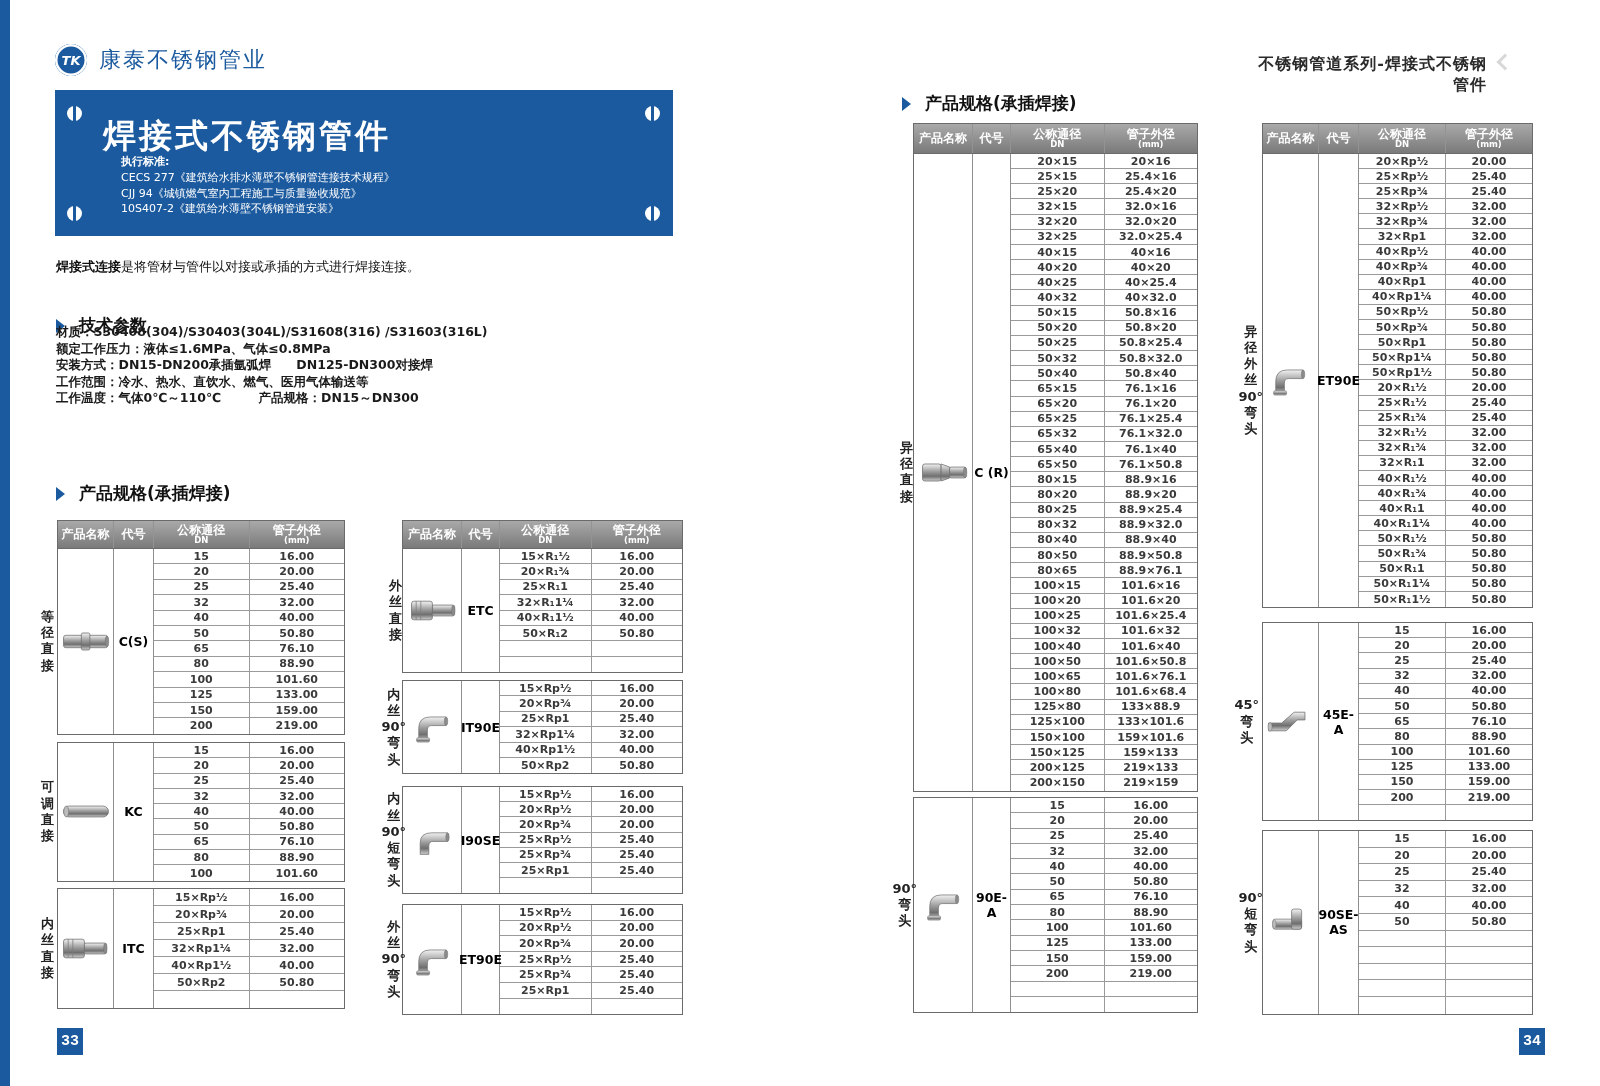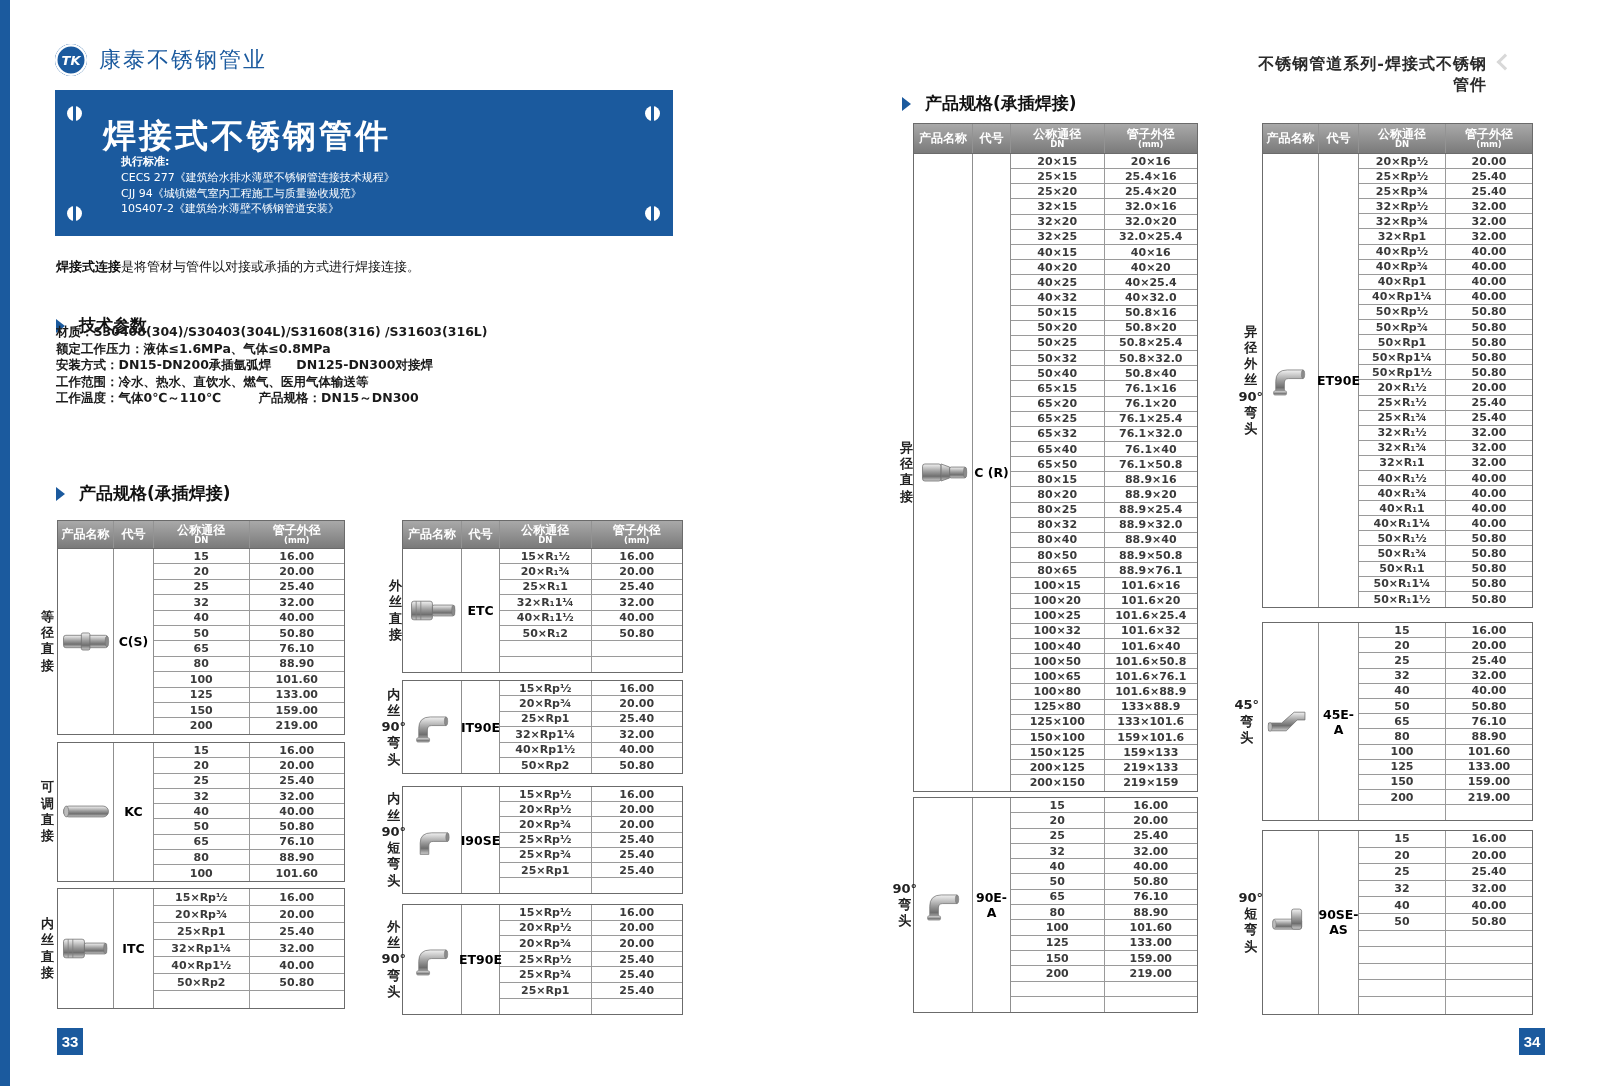--- a/index.html
+++ b/index.html
@@ -50,21 +50,21 @@
 .pname{font-weight:bold;font-size:13px;color:#222;text-align:center;line-height:1.25}
 .photo{line-height:0}
 .cell-code{width:var(--wc);border-right:1px solid #8f8f8f;display:flex;flex-direction:column;align-items:center;justify-content:center;font-weight:bold;font-size:12.5px;color:#000000;text-align:center;line-height:1.2}
 .rows{flex:1;display:flex;flex-direction:column}
 .row{display:flex;height:var(--rh);border-bottom:1px solid #9a9a9a;flex:none}
 .row:last-child{border-bottom:none}
 .row .dn{flex:1;border-right:1px solid #9a9a9a;display:flex;align-items:center;justify-content:center;font-weight:600;color:#3a3a3a}
 .row .od{flex:1;display:flex;align-items:center;justify-content:center;font-weight:600;color:#3a3a3a}
 
 
-.pgnum{position:absolute;width:26px;height:27px;background:#1b5a9e;color:#fff;font-weight:bold;font-size:15px;display:flex;align-items:center;justify-content:center;font-family:Liberation Sans, sans-serif}
+.pgnum{position:absolute;width:26px;height:27px;background:#1b5a9e;color:#fff;font-weight:bold;font-size:15px;display:flex;align-items:center;justify-content:center;font-family:Liberation Mono, monospace}
 #pg-left{left:57px;top:1028px}
 #pg-right{left:1519px;top:1028px}
 </style>
 </head>
 <body>
 
 <svg width="0" height="0" style="position:absolute" aria-hidden="true">
   <defs>
     <linearGradient id="mg" x1="0" y1="0" x2="0" y2="1">
       <stop offset="0" stop-color="#f2f2f2"></stop>
@@ -679,21 +679,21 @@
         <div class="row">
           <div class="dn">100×50</div>
           <div class="od">101.6×50.8</div>
         </div>
         <div class="row">
           <div class="dn">100×65</div>
           <div class="od">101.6×76.1</div>
         </div>
         <div class="row">
           <div class="dn">100×80</div>
-          <div class="od">101.6×88.9</div>
+          <div class="od">101.6×68.4</div>
         </div>
         <div class="row">
           <div class="dn">125×80</div>
           <div class="od">133×88.9</div>
         </div>
         <div class="row">
           <div class="dn">125×100</div>
           <div class="od">133×101.6</div>
         </div>
         <div class="row">

